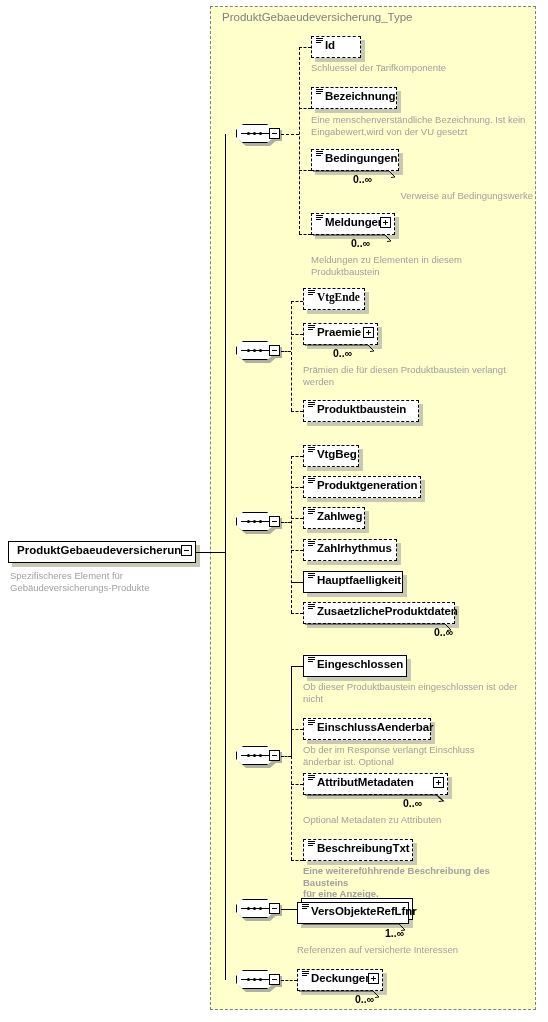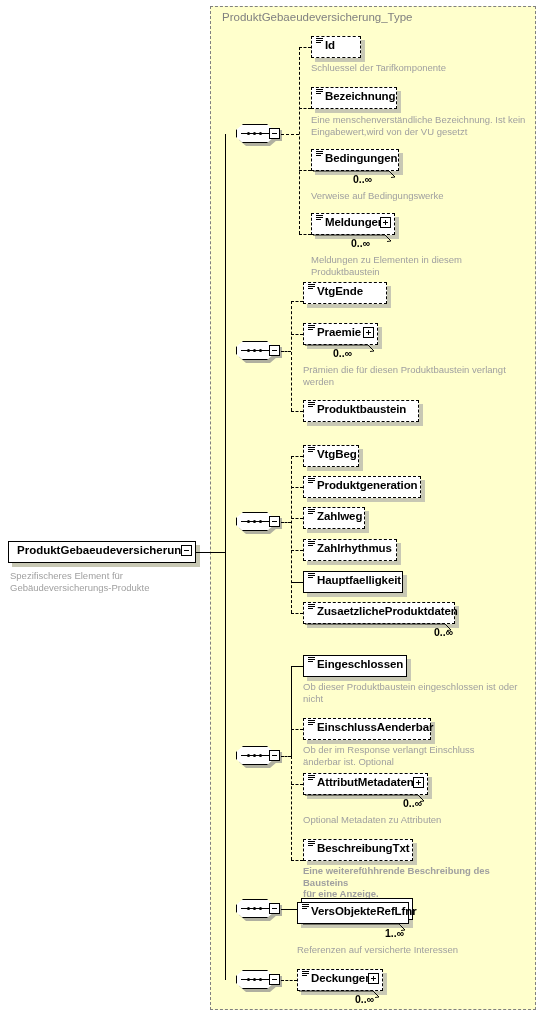--- a/index.html
+++ b/index.html
@@ -360,21 +360,21 @@
       <i></i>
       <i></i>
     </div>
   <div class="label">Bedingungen</div>
   <svg class="loop" viewBox="0 0 88 8" preserveAspectRatio="none">
     <path d="M2,1 L78,1 L84,7" fill="none" stroke="#000" stroke-width="0.9"></path>
     <path d="M80,3 L84,7 L80,7.5" fill="none" stroke="#000" stroke-width="0.9"></path>
   </svg>
 </div>
 <div class="card occ" style="left:353px; top:174px;">0..∞</div>
-<div class="card" style="left:311px; top:190px; width:222px;">Verweise auf Bedingungswerke</div>
+<div class="card" style="left:311px; top:190px; width:222px;text-align:right;">Verweise auf Bedingungswerke</div>
 
 <div class="dline dh" style="left:299px; top:234px; width:12px;"></div>
 <div class="elem optional" style="left:311px; top:213px; width:84px;">
   <div class="shadow"></div>
   <div class="box"></div>
   <div class="lines-icon">
       <i></i>
       <i></i>
       <i></i>
     </div>
@@ -398,21 +398,21 @@
       <i></i>
       <i></i>
       <i></i>
     </div>
   <div class="minusbox"></div>
 </div>
 <div class="dline dh" style="left:281px; top:351px; width:10px;"></div>
 <div class="dline dv" style="left:291px; top:301px; height:110px;"></div>
 
 <div class="dline dh" style="left:291px; top:301px; width:12px;"></div>
-<div class="elem optional" style="left:303px; top:282px; width:84px;">
+<div class="elem optional" style="left:303px; top:288px; width:62px;font-family:Liberation Serif, serif;">
   <div class="shadow"></div>
   <div class="box"></div>
   <div class="lines-icon">
       <i></i>
       <i></i>
       <i></i>
     </div>
   <div class="label">VtgEnde</div>
 </div>
 
@@ -578,21 +578,21 @@
       <i></i>
       <i></i>
       <i></i>
     </div>
   <div class="label">EinschlussAenderbar</div>
 </div>
 <div class="card" style="left:303px; top:744px; width:230px;">Ob der im Response verlangt Einschluss
 änderbar ist. Optional</div>
 
 <div class="dline dh" style="left:291px; top:784px; width:12px;"></div>
-<div class="elem optional" style="left:303px; top:773px; width:125px;">
+<div class="elem optional" style="left:303px; top:773px; width:145px;">
   <div class="shadow"></div>
   <div class="box"></div>
   <div class="lines-icon">
       <i></i>
       <i></i>
       <i></i>
     </div>
   <div class="label">AttributMetadaten</div>
   <div class="plusbox"></div>
   <svg class="loop" viewBox="0 0 125 8" preserveAspectRatio="none">

